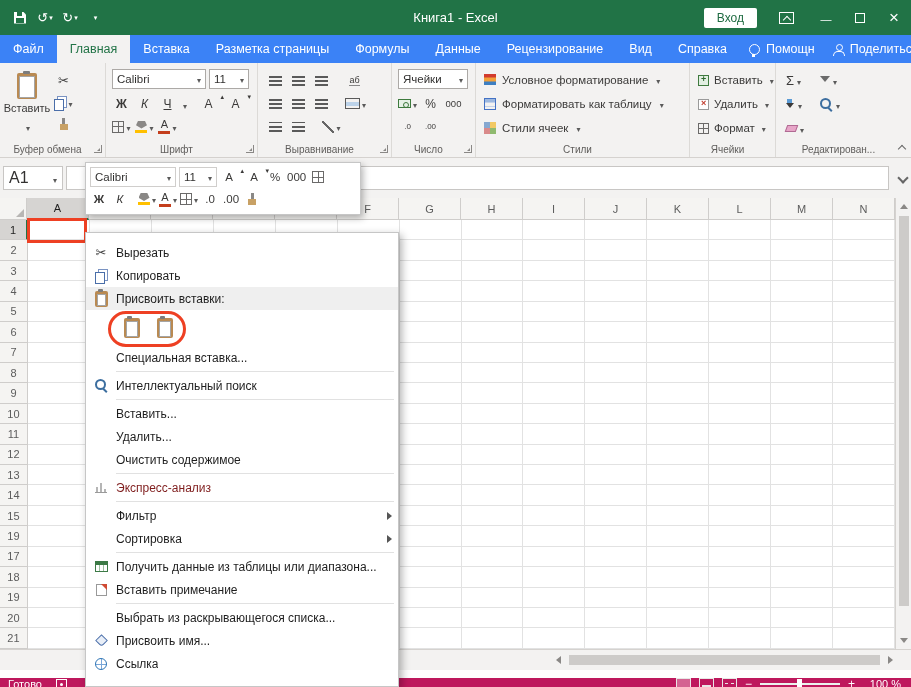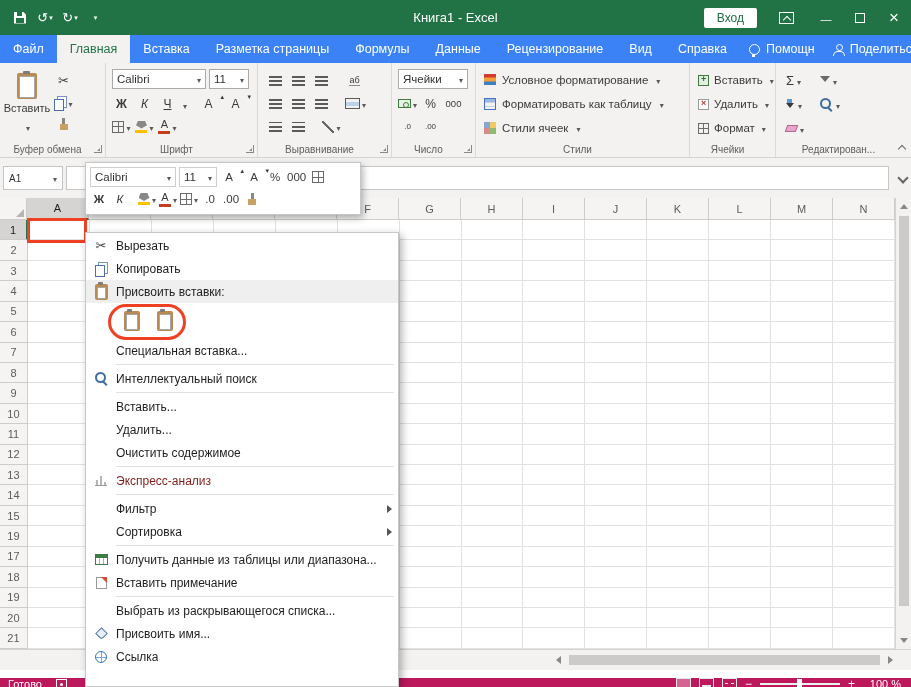--- a/index.html
+++ b/index.html
@@ -110,21 +110,21 @@
   .numrow2{position:absolute;left:6px;top:31px}
   .numrow3{position:absolute;left:6px;top:54px}
   .stylecol{position:absolute;left:4px;top:5px;display:flex;flex-direction:column}
   .stylerow{display:flex;align-items:center;gap:6px;height:24px;padding-left:4px;font-size:11.5px;color:#3b3a39;white-space:nowrap}
   .cellcol{position:absolute;left:4px;top:5px;display:flex;flex-direction:column}
   .cellrow{display:flex;align-items:center;gap:5px;height:24px;padding-left:4px;font-size:11.5px;color:#3b3a39;white-space:nowrap}
   .edit-grid{position:absolute;left:10px;top:8px;display:grid;grid-template-columns:auto auto;gap:6px 16px}
   .editbtn{display:flex;align-items:center;gap:1px}
   
   .formularow{position:absolute;top:158px;left:0;right:0;height:40px;background:#f3f2f1;z-index:5}
-  .namebox{position:absolute;left:3px;top:8px;width:60px;height:24px;background:#fff;border:1px solid #c8c6c4;display:flex;align-items:center;justify-content:space-between;padding:0 5px;font-size:10px;color:#323130}
+  .namebox{position:absolute;left:3px;top:8px;width:60px;height:24px;background:#fff;border:1px solid #c8c6c4;display:flex;align-items:center;justify-content:space-between;padding:0 5px;font-size:16px;color:#323130}
   .fxinput{position:absolute;left:66px;top:8px;right:22px;height:24px;background:#fff;border:1px solid #c8c6c4}
   .fxchev{position:absolute;right:4px;top:16px;width:8px;height:8px;border-right:2px solid #666;border-bottom:2px solid #666;transform:rotate(45deg)}
   
   .sheetwrap{position:absolute;top:198px;left:0;right:16px;height:451px;overflow:hidden;background:#fff}
   .colheaders{display:flex;height:22px;background:#f5f4f2}
   .corner{width:28px;height:22px;border-right:1px solid #cfcdcb;border-bottom:1px solid #cfcdcb;position:relative;background:#f5f4f2}
   .corner::before{content:"";position:absolute;right:2px;bottom:2px;border-left:8px solid transparent;border-bottom:8px solid #b8b6b4}
   .colhead{width:62px;height:22px;border-right:1px solid #cfcdcb;border-bottom:1px solid #cfcdcb;display:flex;align-items:center;justify-content:center;font-size:11px;color:#5c5c5c;background:#f5f4f2}
   .colhead.sel{background:#d6d4d2;border-bottom:2px solid #217346;color:#1e1e1e}
   .grow{display:flex;height:20.43px}
@@ -157,21 +157,21 @@
   .zoomtrack{width:80px;height:2px;background:#eaf3ee;position:relative}
   .zoomthumb{position:absolute;left:37px;top:-4px;width:5px;height:10px;background:#fff}
   .zminus,.zplus{font-size:12px;line-height:1}
   .zoomlabel{min-width:38px;text-align:right}
   
   .minibar{position:absolute;left:85px;top:162px;width:276px;height:53px;background:#fff;border:1px solid #c6c6c6;box-shadow:2px 3px 7px rgba(0,0,0,.3);z-index:60;padding:3px 4px}
   .mrow{display:flex;align-items:center;gap:3px;height:22px}
   .mcmb{display:flex;align-items:center;justify-content:space-between;border:1px solid #d0cecc;height:20px;padding:0 4px;font-size:11.5px;color:#323130}
   .mbtn{min-width:18px;height:18px;display:flex;align-items:center;justify-content:center;font-size:11.5px;color:#3b3a39}
   
-  .contextmenu{position:absolute;left:85px;top:232px;width:314px;height:455px;background:#fff;border:1px solid #c6c6c6;box-shadow:3px 3px 8px rgba(0,0,0,.3);z-index:55;overflow:hidden;padding-top:1px}
+  .contextmenu{position:absolute;left:85px;top:232px;width:314px;height:455px;background:#fff;border:1px solid #c6c6c6;box-shadow:3px 3px 8px rgba(0,0,0,.3);z-index:55;overflow:hidden;padding-top:8px}
   .mitem{display:flex;align-items:center;height:23px;font-size:12px;color:#1e1e1e;position:relative;padding-right:6px;white-space:nowrap}
   .mgut{width:30px;display:flex;align-items:center;justify-content:center;flex:none}
   .mlabel{overflow:hidden;text-overflow:ellipsis}
   .mheader{background:#efefef}
   .mdisabled{color:#7f1d1d}
   .mdisabled .i-chart{filter:grayscale(1)}
   .msep{height:1px;background:#e1e1e1;margin:2px 4px 2px 30px}
   .msub{margin-left:auto;width:0;height:0;border-top:4px solid transparent;border-bottom:4px solid transparent;border-left:5px solid #555}
   .paste-row{height:36px}
   .paste-wrap{position:relative;display:flex;gap:6px;align-items:center;padding-left:2px}

